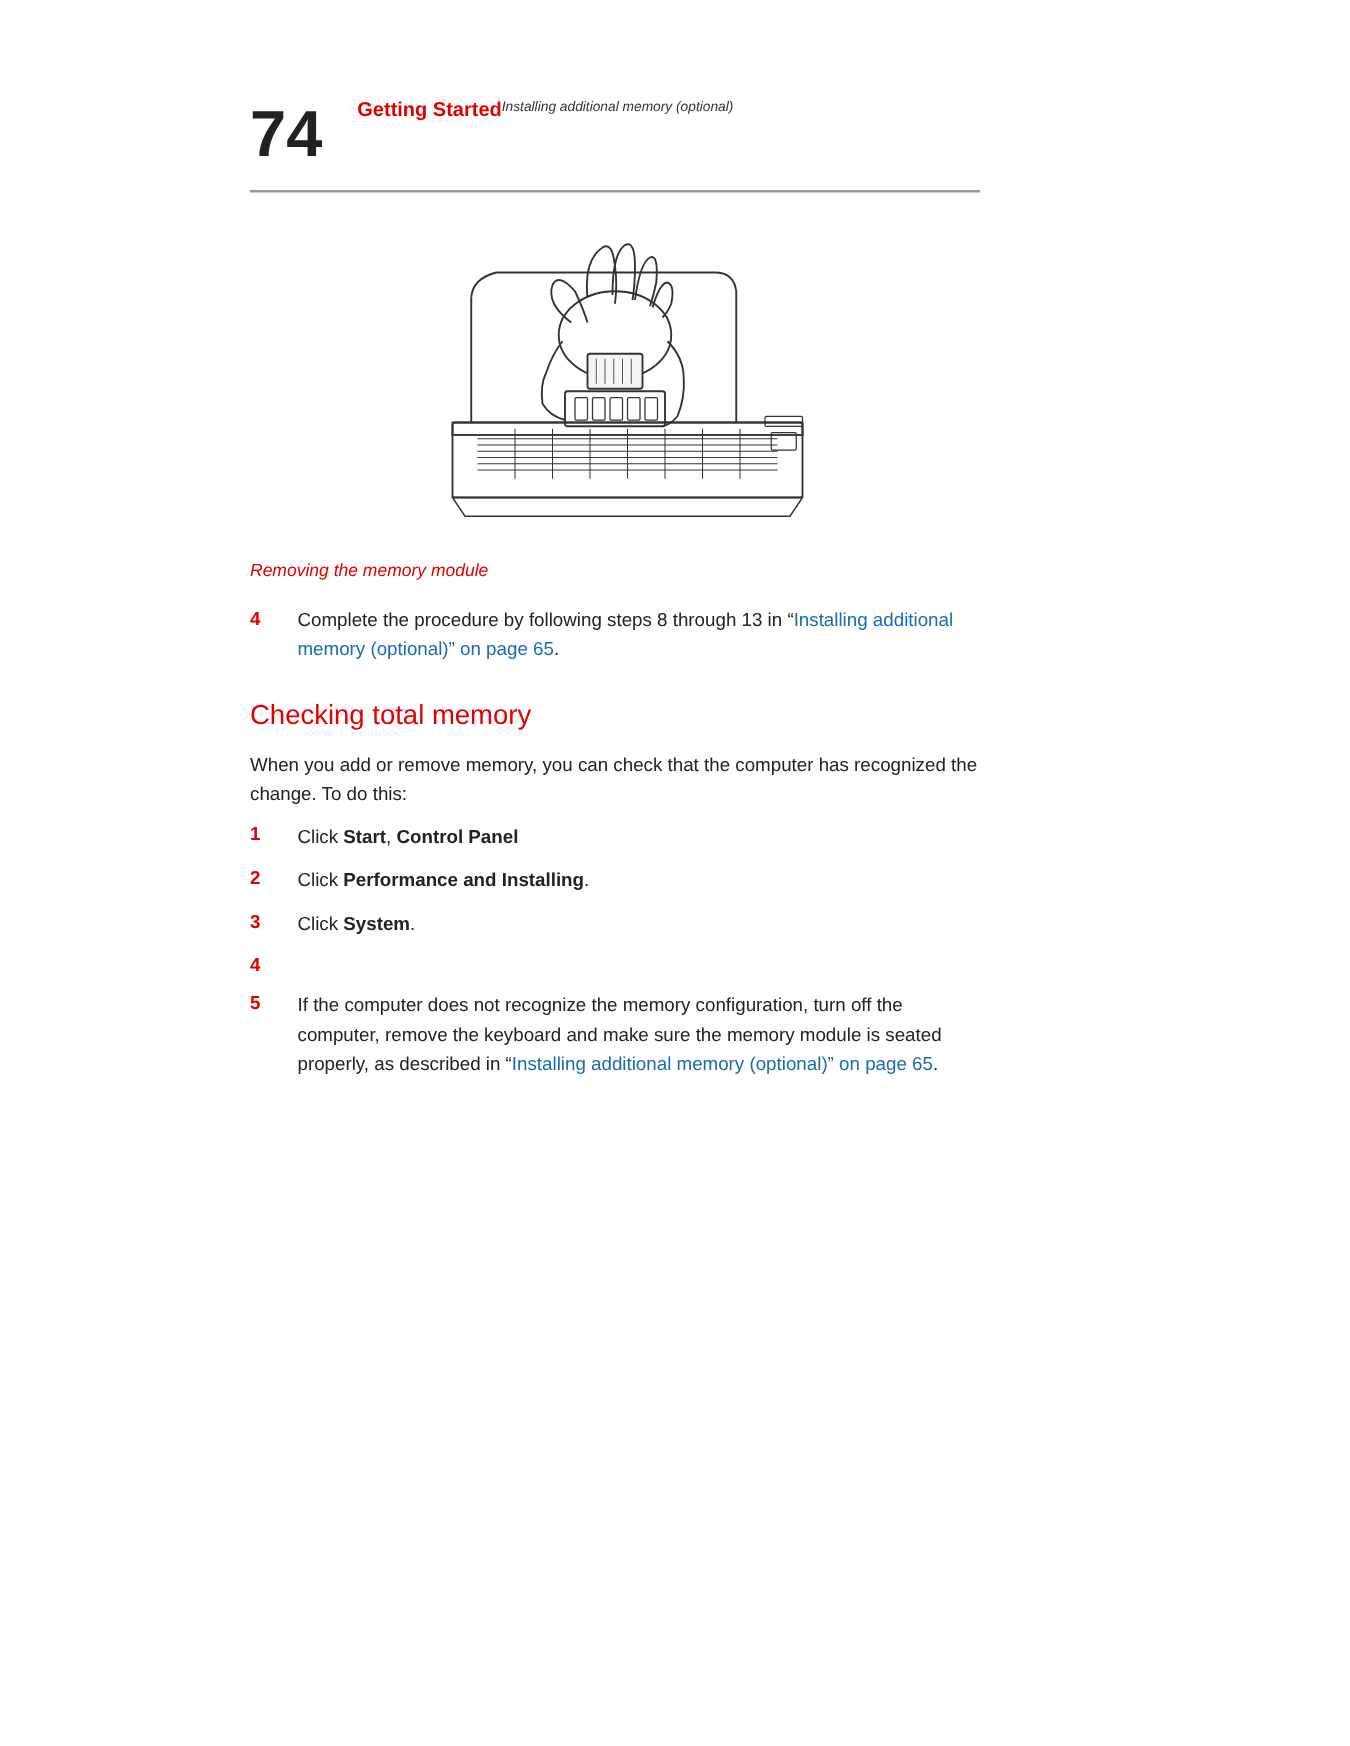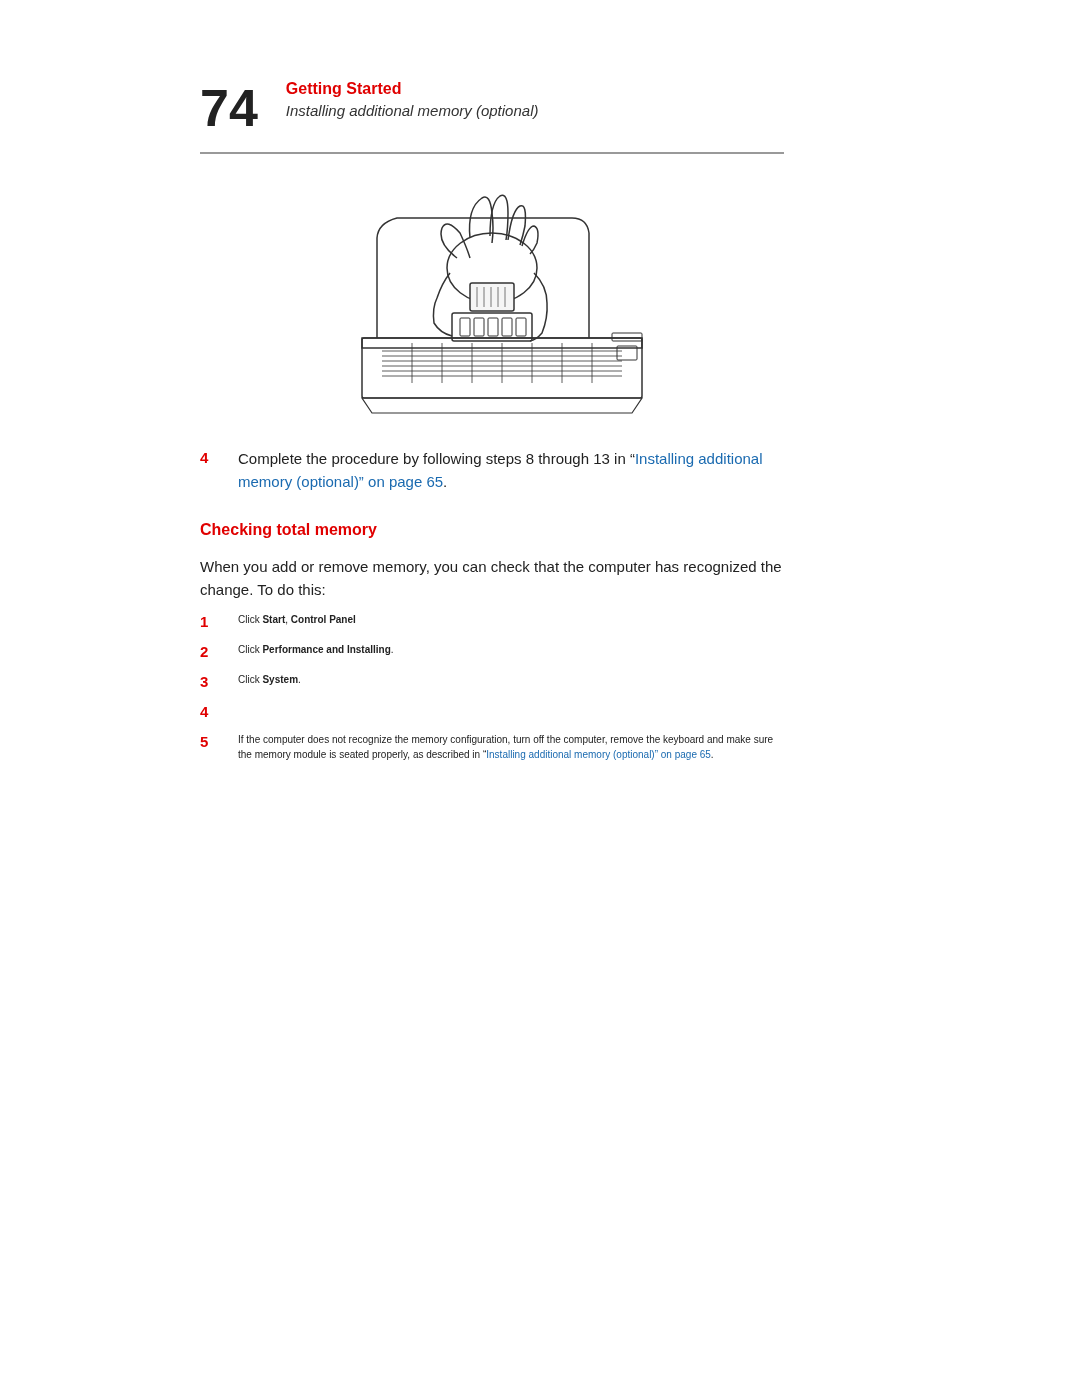--- a/index.html
+++ b/index.html
@@ -36,33 +36,32 @@
       font-weight: bold;
       color: #222222;
       font-family: Arial, sans-serif;
       line-height: 1;
       margin-right: 28px;
       margin-top: 2px;
     }
 
     .header-text {
       display: flex;
-      flex-direction: column;
     }
 
     .chapter-title {
       font-size: 16px;
       font-weight: bold;
       color: #e00000;
       font-family: Arial, sans-serif;
       margin-bottom: 4px;
     }
 
     .subtitle {
-      font-size: 15px;
+      font-size: 11px;
       font-style: italic;
       color: #333333;
       font-family: Arial, sans-serif;
     }
 
     .header-rule {
       border: none;
       border-top: 2px solid #999999;
       margin-bottom: 24px;
     }
@@ -112,22 +111,22 @@
       line-height: 1.5;
     }
 
     .step-text a, .link {
       color: #1a6ab0;
       text-decoration: none;
     }
 
     
     .section-heading {
-      font-size: 16px;
-      font-weight: bold;
+      font-size: 22px;
+      font-weight: normal;
       color: #e00000;
       font-family: Arial, sans-serif;
       margin-top: 28px;
       margin-bottom: 16px;
     }
 
     .body-text {
       font-size: 15px;
       color: #222222;
       font-family: Arial, sans-serif;
@@ -149,21 +148,21 @@
       font-size: 15px;
       font-weight: bold;
       color: #e00000;
       font-family: Arial, sans-serif;
       min-width: 28px;
       margin-right: 10px;
       padding-top: 1px;
     }
 
     .step-content {
-      font-size: 10px;
+      font-size: 15px;
       color: #222222;
       font-family: Arial, sans-serif;
       line-height: 1.55;
     }
 
     .step-content strong {
       font-weight: bold;
       color: #222222;
     }
   </style>
@@ -235,20 +234,21 @@
       <rect x="290" y="155" width="30" height="8" rx="1" fill="none" stroke="#333" stroke-width="1"></rect>
       <rect x="295" y="168" width="20" height="14" rx="1" fill="none" stroke="#333" stroke-width="1"></rect>
 
       <path d="M55,60 L55,160" stroke="#333" stroke-width="1.5"></path>
       <path d="M55,60 Q56,45 75,40 L250,40 Q265,40 267,55 L267,160" fill="none" stroke="#333" stroke-width="1.5"></path>
 
       <path d="M40,220 L320,220 L310,235 L50,235 Z" fill="none" stroke="#333" stroke-width="1.2"></path>
     </svg>
   </div>
 
+  <div class="image-caption">Removing the memory module</div>
 
   <div class="step-item">
     <div class="step-number">4</div>
     <div class="step-text">
       Complete the procedure by following steps 8 through 13
       in “<a class="link">Installing additional memory (optional)” on page 65</a>.
     </div>
   </div>
 
   <div class="section-heading">Checking total memory</div>

